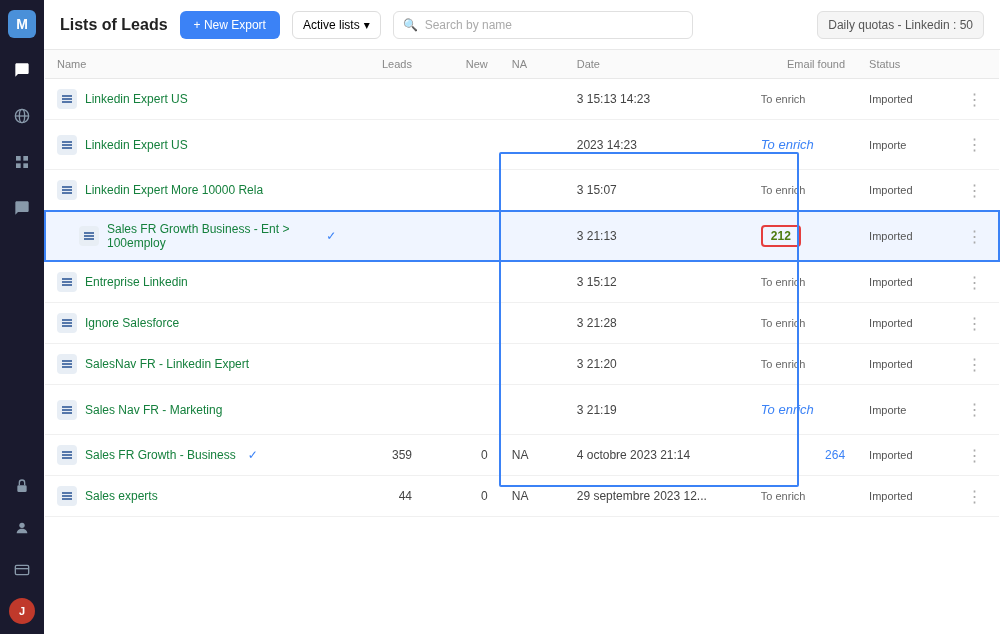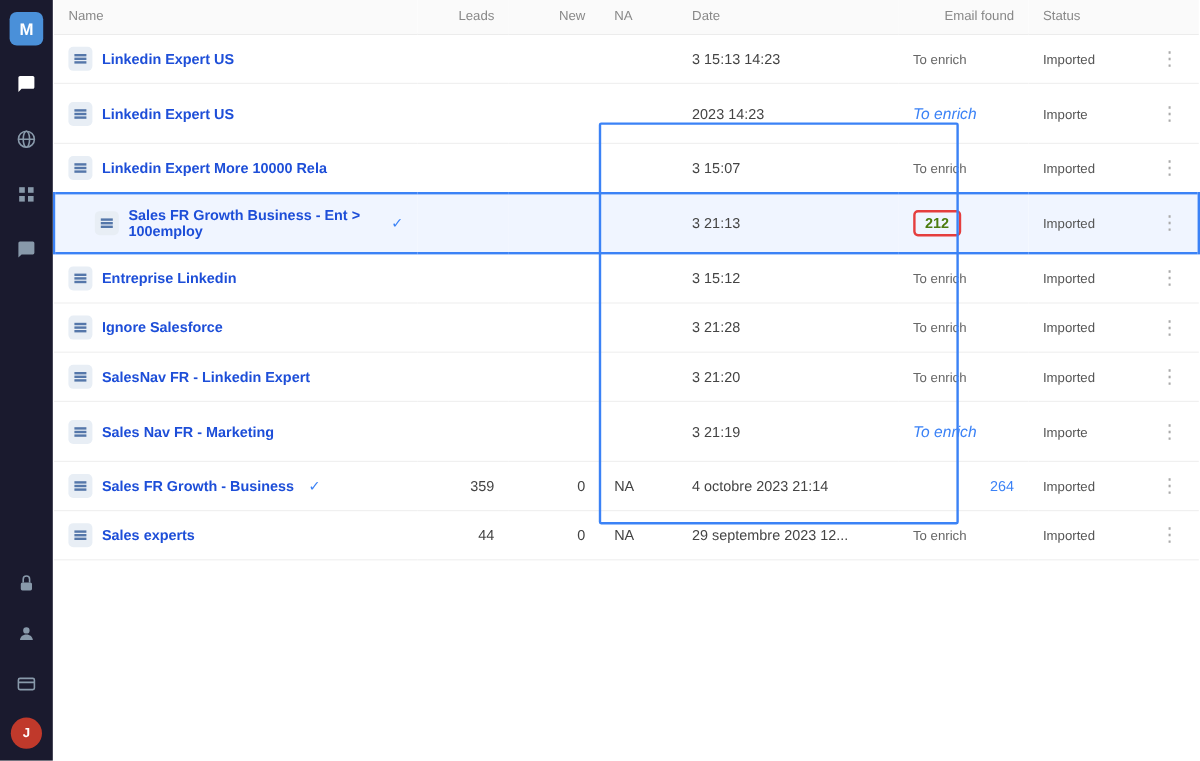--- a/index.html
+++ b/index.html
@@ -170,22 +170,22 @@
     .list-icon {
       width: 20px; height: 20px;
       background: #e8eef5;
       border-radius: 4px;
       display: flex; align-items: center; justify-content: center;
       font-size: 10px;
       color: #5577aa;
       flex-shrink: 0;
     }
     .list-name {
-      color: #1d4ed8;
-      font-weight: 700;
+      color: #15803d;
+      font-weight: 400;
     }
     .verified-icon {
       color: #3b82f6;
       font-size: 12px;
       margin-left: 4px;
     }
     .status-badge {
       font-size: 11px;
       color: #666;
     }
@@ -277,20 +277,33 @@
           <rect x="2" y="5" width="20" height="14" rx="2" fill="none" stroke="currentColor" stroke-width="2"></rect>
           <line x1="2" y1="10" x2="22" y2="10" stroke="currentColor" stroke-width="2"></line>
         </svg>
     </div>
     <div class="avatar">J</div>
   </div>
 </div>
 
 <div class="main">
 
+  <div class="header">
+    <span class="page-title">Lists of Leads</span>
+    <button class="new-export-btn">+ New Export</button>
+    <button class="active-lists-btn">
+      <span>Active lists</span>
+      <span>▾</span>
+    </button>
+    <div class="search-box">
+      <span>🔍</span>
+      <span>Search by name</span>
+    </div>
+    <div class="daily-quota">Daily quotas -  Linkedin : 50</div>
+  </div>
 
 
   <div class="table-container" style="position:relative;">
 
     <div class="selection-overlay" style="top: 102px; left: 455px; width: 300px; height: 335px;"></div>
 
     <table>
       <thead>
         <tr>
           <th class="col-name">Name</th>

